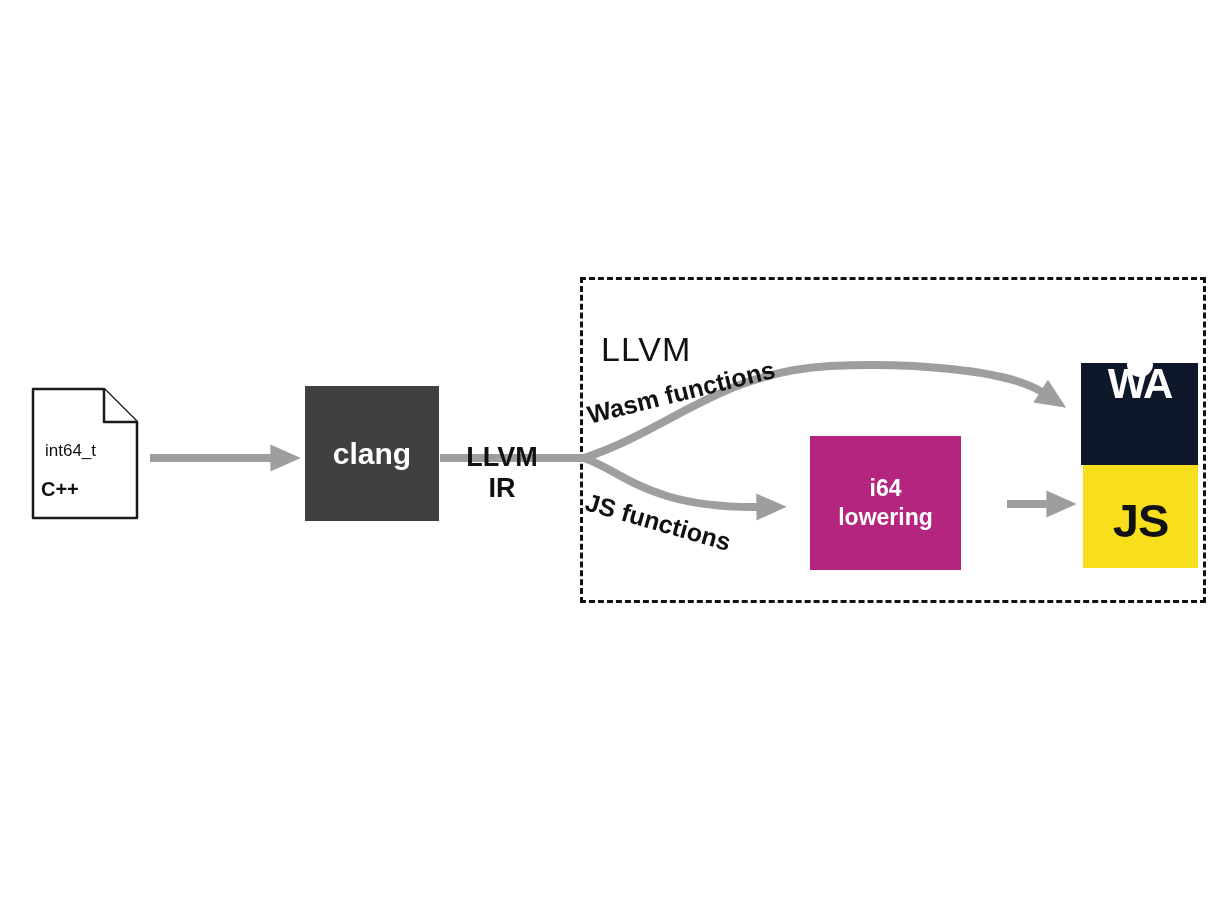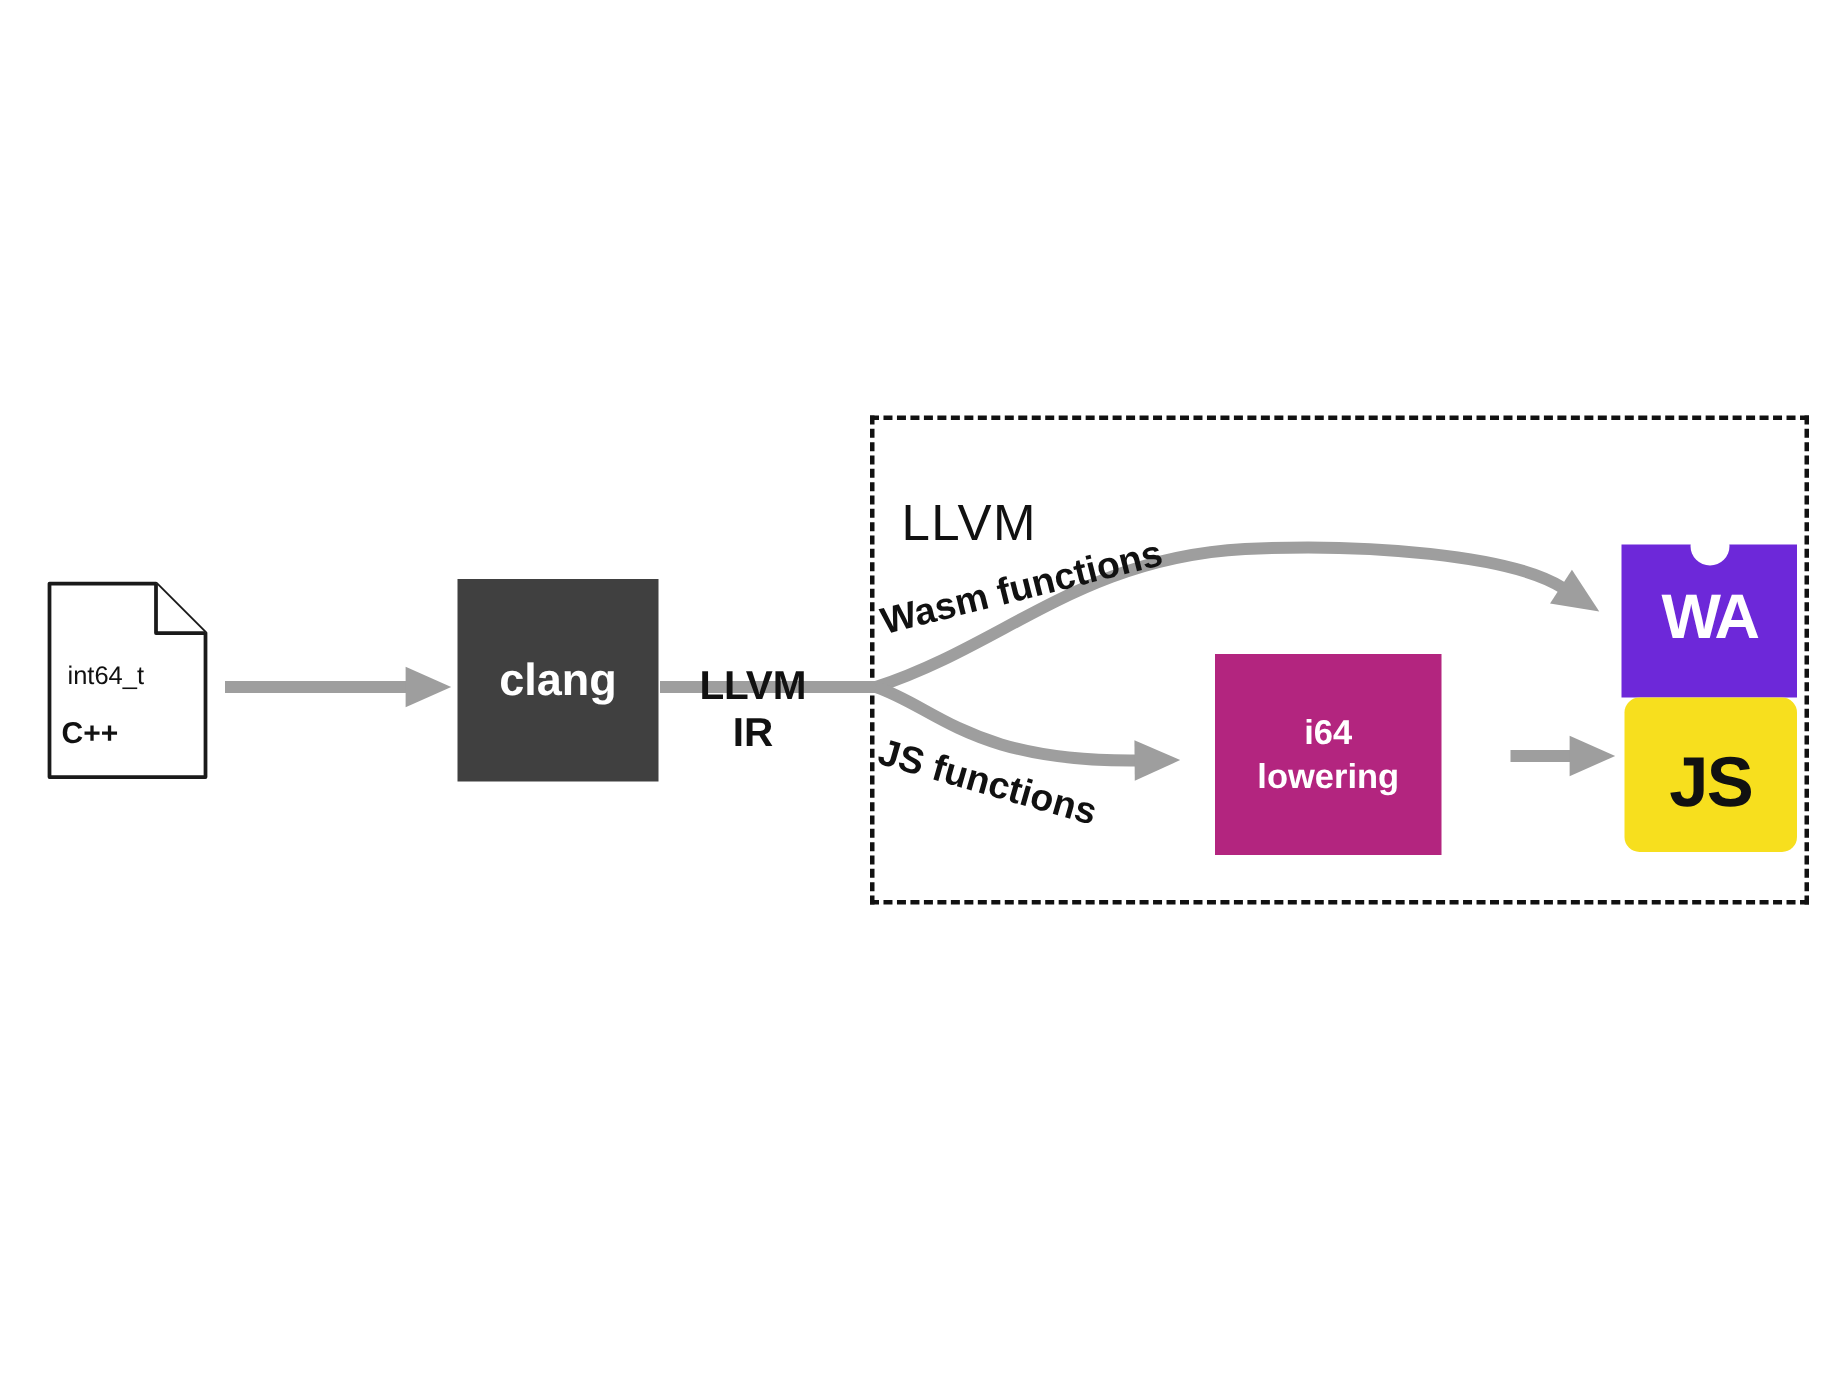--- a/index.html
+++ b/index.html
@@ -100,22 +100,22 @@
   #i64-box .box-label {
     color: #ffffff;
     font-size: 23px;
     font-weight: 700;
   }
 
   
   #wasm-logo {
     left: 1081px; top: 363px;
     width: 117px; height: 102px;
-    background: #6d28d9;
-    display: flex; align-items: center; justify-content: center;
+    background: #0f172a;
+    display: flex; align-items: flex-start; justify-content: center;
   }
   #wasm-logo .logo-text {
     color: #ffffff;
     font-size: 42px;
     font-weight: 700;
     letter-spacing: -2px;
     line-height: 1;
     padding-bottom: 6px;
   }
   #wasm-logo .notch {
@@ -125,21 +125,21 @@
     margin-left: -13px;
     border-radius: 50%;
     background: #ffffff;
   }
 
   
   #js-logo {
     left: 1083px; top: 465px;
     width: 115px; height: 103px;
     background: #f7df1e;
-    display: flex; align-items: center; justify-content: center; border-radius: 10px;
+    display: flex; align-items: center; justify-content: center;
   }
   #js-logo .logo-text {
     color: #111111;
     font-size: 47px;
     font-weight: 700;
     letter-spacing: -1px;
     line-height: 1;
     padding-top: 8px;
   }
 </style>

